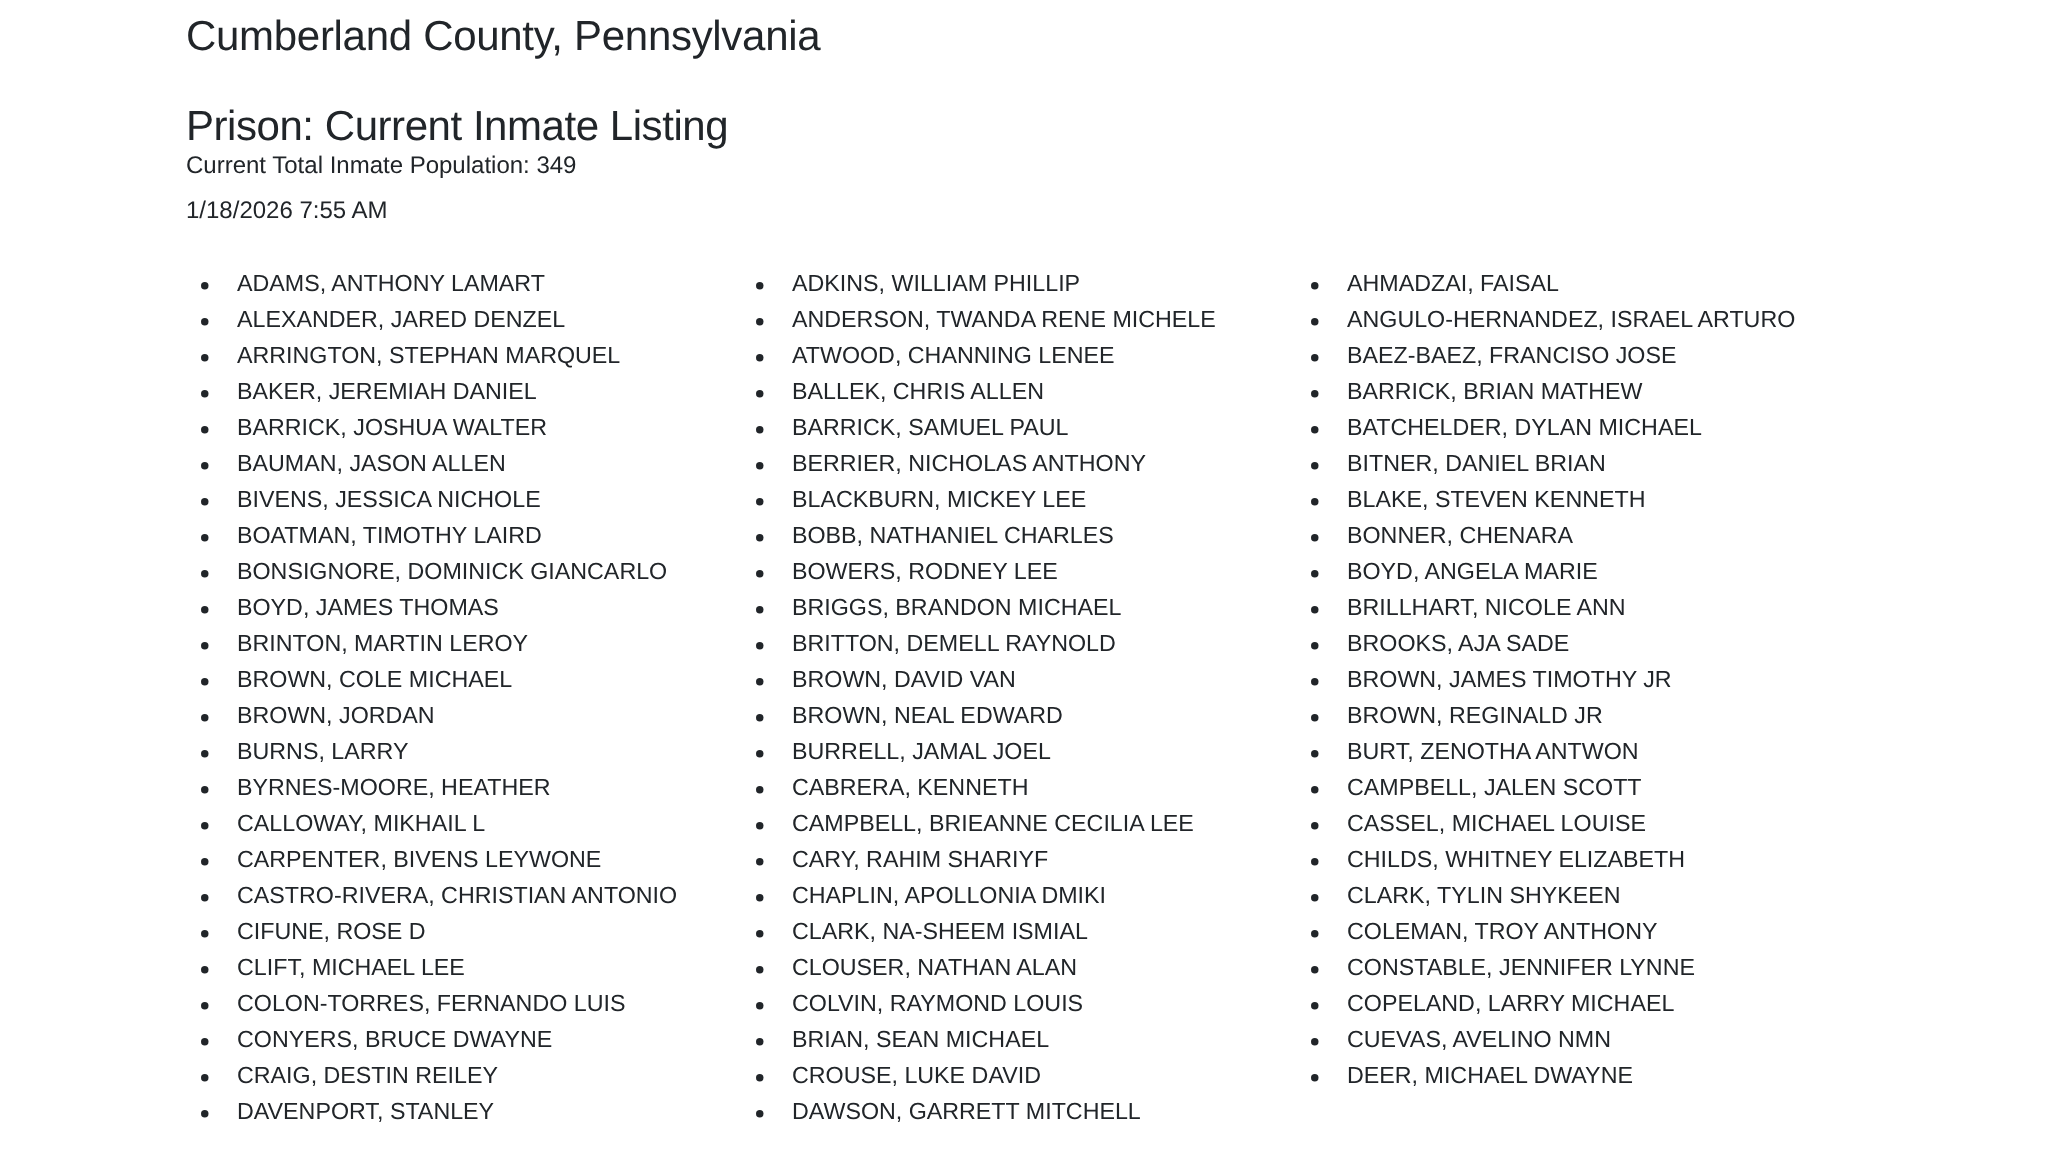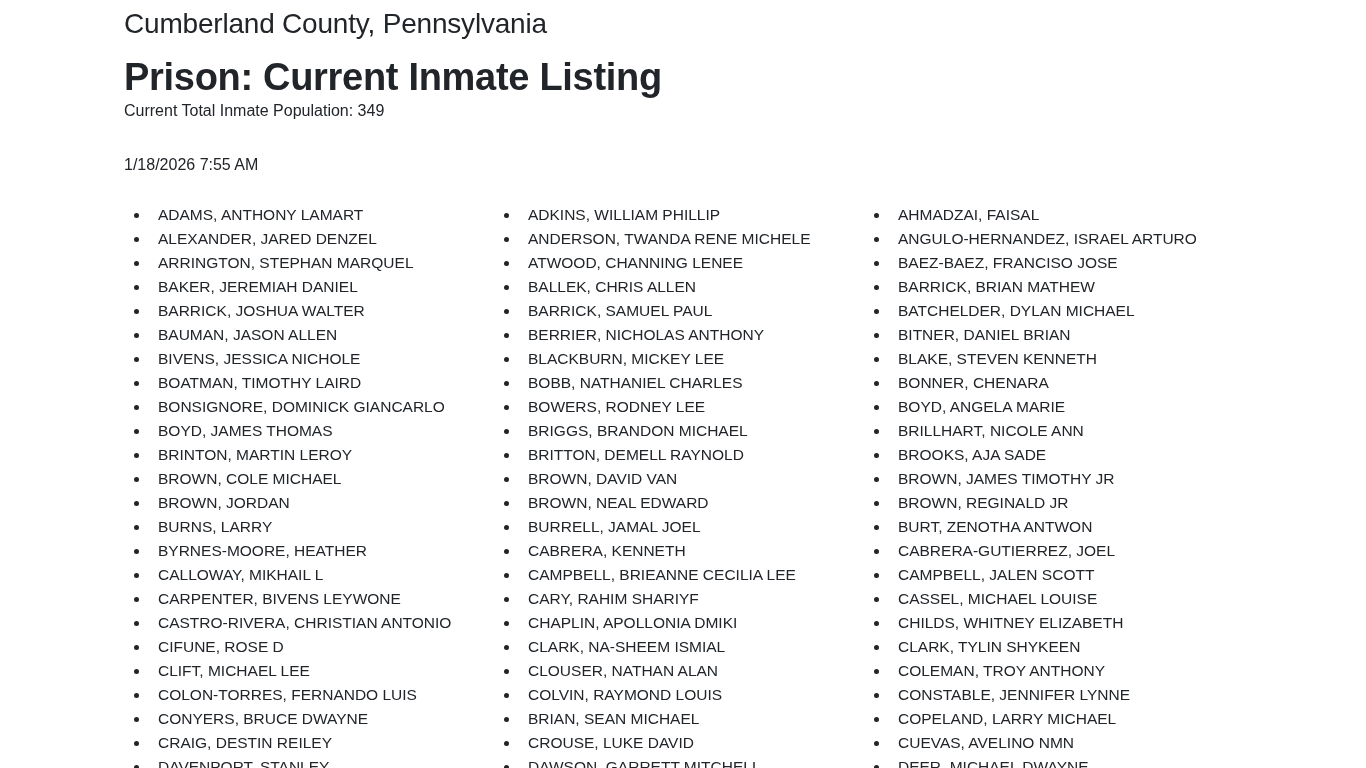--- a/index.html
+++ b/index.html
@@ -15,33 +15,33 @@
     padding: 8px 0 0 124px;
     width: 1366px;
   }
   .title-line1 {
     font-size: 28px;
     font-weight: 400;
     line-height: 1.15;
     letter-spacing: -0.2px;
   }
   .title-line2 {
-    font-size: 38px;
-    font-weight: 700;
+    font-size: 28px;
+    font-weight: 400;
     line-height: 1.15;
     letter-spacing: -0.3px;
-    margin-top: 16px;
+    margin-top: 28px;
   }
   .population {
     font-size: 16px;
     line-height: 1.4;
   }
   .timestamp {
     font-size: 16px;
-    margin-top: 32px;
+    margin-top: 7px;
     line-height: 1.4;
   }
   .columns {
     display: flex;
     margin-top: 26px;
   }
   .col {
     width: 370px;
     flex: 0 0 370px;
   }
@@ -146,21 +146,20 @@
           <li>BATCHELDER, DYLAN MICHAEL</li>
           <li>BITNER, DANIEL BRIAN</li>
           <li>BLAKE, STEVEN KENNETH</li>
           <li>BONNER, CHENARA</li>
           <li>BOYD, ANGELA MARIE</li>
           <li>BRILLHART, NICOLE ANN</li>
           <li>BROOKS, AJA SADE</li>
           <li>BROWN, JAMES TIMOTHY JR</li>
           <li>BROWN, REGINALD JR</li>
           <li>BURT, ZENOTHA ANTWON</li>
-          <li>CABRERA-GUTIERREZ, JOEL</li>
           <li>CAMPBELL, JALEN SCOTT</li>
           <li>CASSEL, MICHAEL LOUISE</li>
           <li>CHILDS, WHITNEY ELIZABETH</li>
           <li>CLARK, TYLIN SHYKEEN</li>
           <li>COLEMAN, TROY ANTHONY</li>
           <li>CONSTABLE, JENNIFER LYNNE</li>
           <li>COPELAND, LARRY MICHAEL</li>
           <li>CUEVAS, AVELINO NMN</li>
           <li>DEER, MICHAEL DWAYNE</li>
         </ul>

